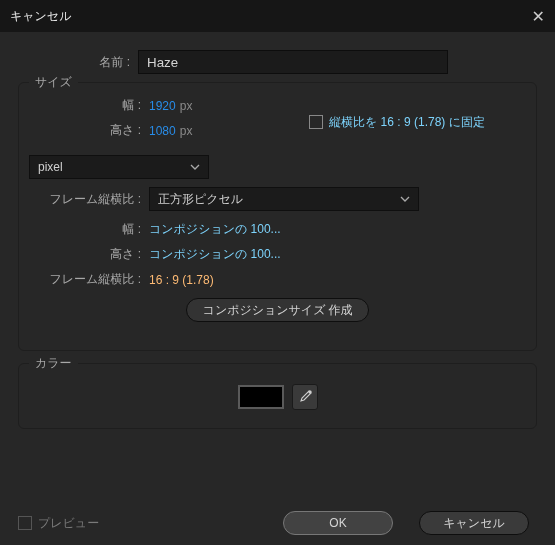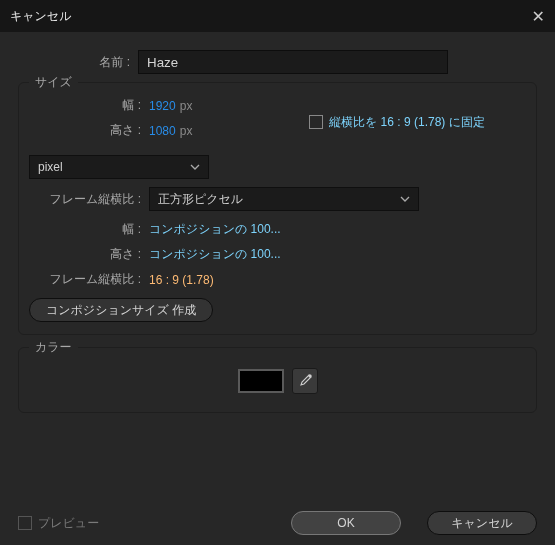--- a/index.html
+++ b/index.html
@@ -122,21 +122,21 @@
   border: 1px solid #1a1a1a;
   border-radius: 3px;
   display: inline-flex;
   align-items: center;
   justify-content: center;
   margin-left: 8px;
 }
 .footer {
   position: absolute;
   bottom: 10px;
-  left: 0; right: 0;
+  left: 0; right: 8px;
   padding: 0 18px;
   display: flex;
   align-items: center;
 }
 .footer-right { margin-left: auto; display: flex; gap: 26px; }
 .preview-check { display:flex; align-items:center; color:#7a7a7a; }
 .size-inner { display:flex; }
 .size-left { width: 250px; }
 .frame-ar { color:#fdba74; }
 </style>
@@ -206,21 +206,21 @@
     </div>
     <div class="row">
       <div class="label">高さ :</div>
       <span class="hint">コンポジションの 100...</span>
     </div>
     <div class="row">
       <div class="label" style="width:120px;">フレーム縦横比 :</div>
       <span class="frame-ar">16 : 9 (1.78)</span>
     </div>
 
-    <div class="row" style="justify-content:flex-start; margin-top:10px; margin-bottom:0;">
+    <div class="row" style="justify-content:center; margin-top:10px; margin-bottom:16px;font-family:Liberation Serif, serif;">
       <div class="btn" style="border-radius:14px;">コンポジションサイズ 作成</div>
     </div>
   </div>
 
   <div class="fieldset" style="padding-bottom:18px;">
     <div class="legend">カラー</div>
     <div style="display:flex; justify-content:center; align-items:center; padding-top:6px;">
       <span class="color-swatch" title="#000000"></span>
       <span class="eyedropper-btn">
         <svg width="14" height="14" viewBox="0 0 14 14">

